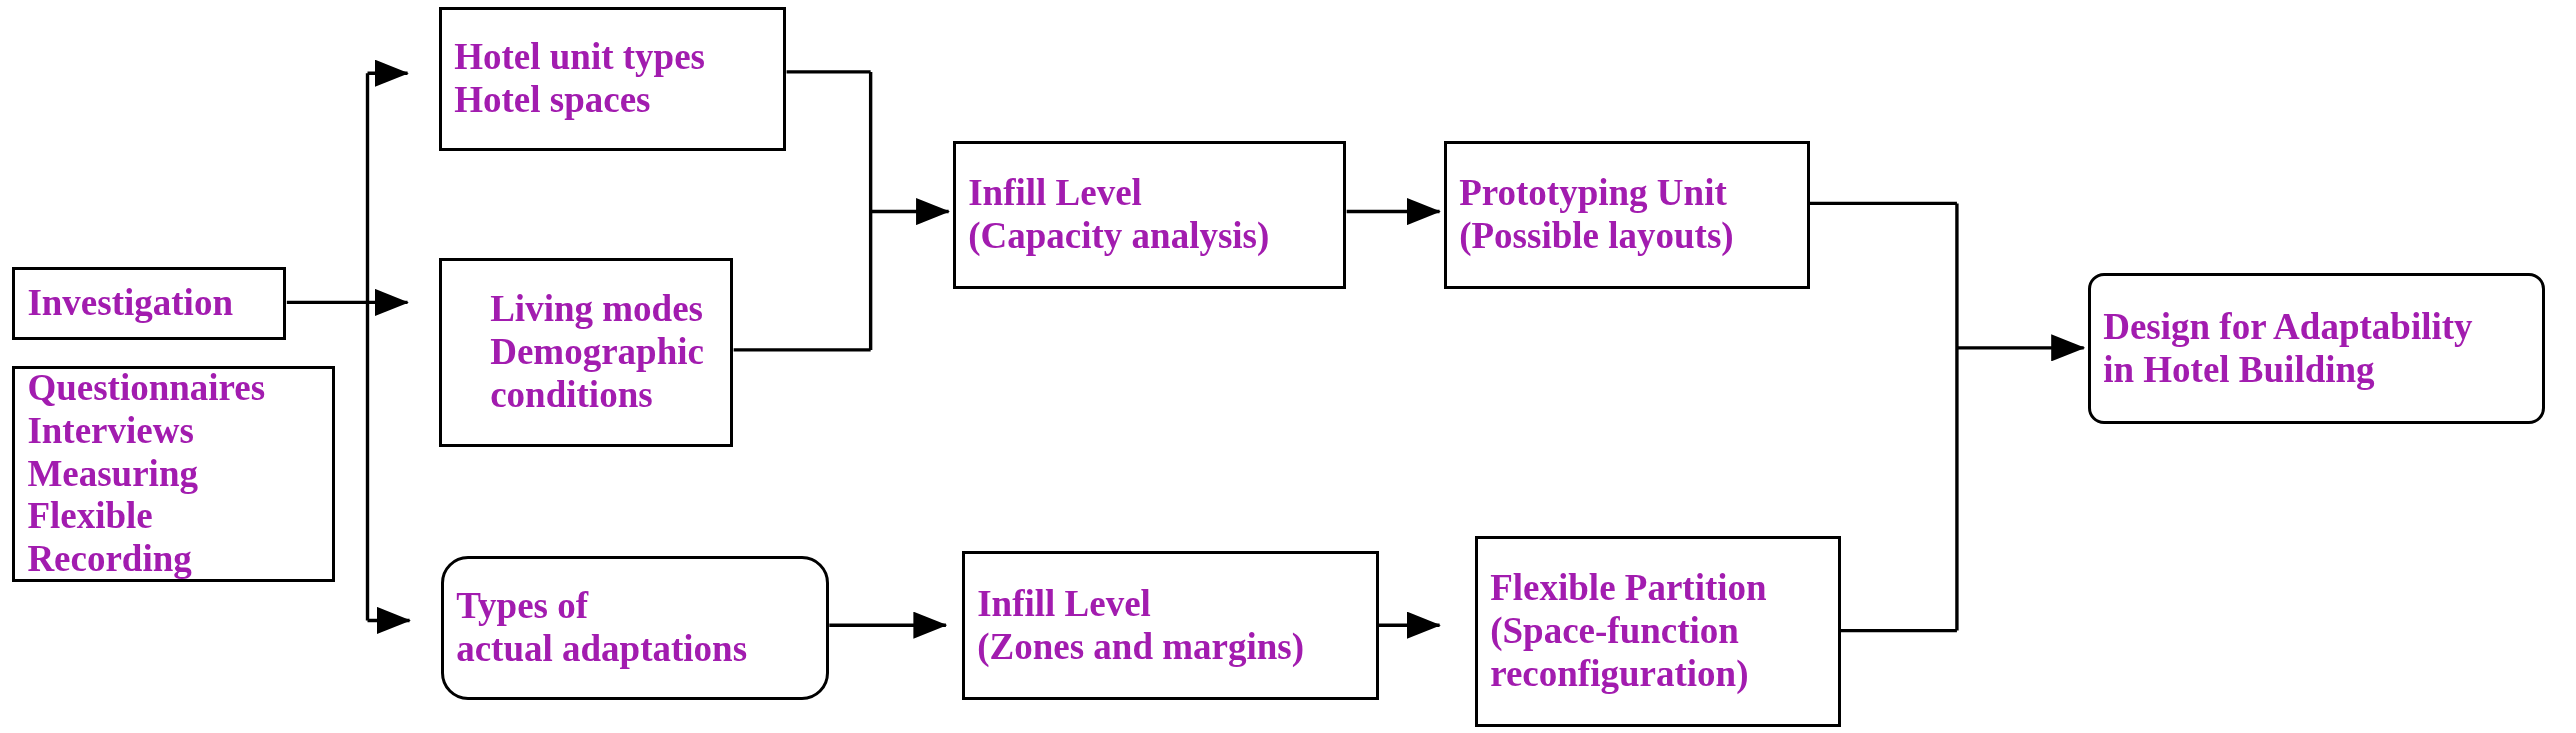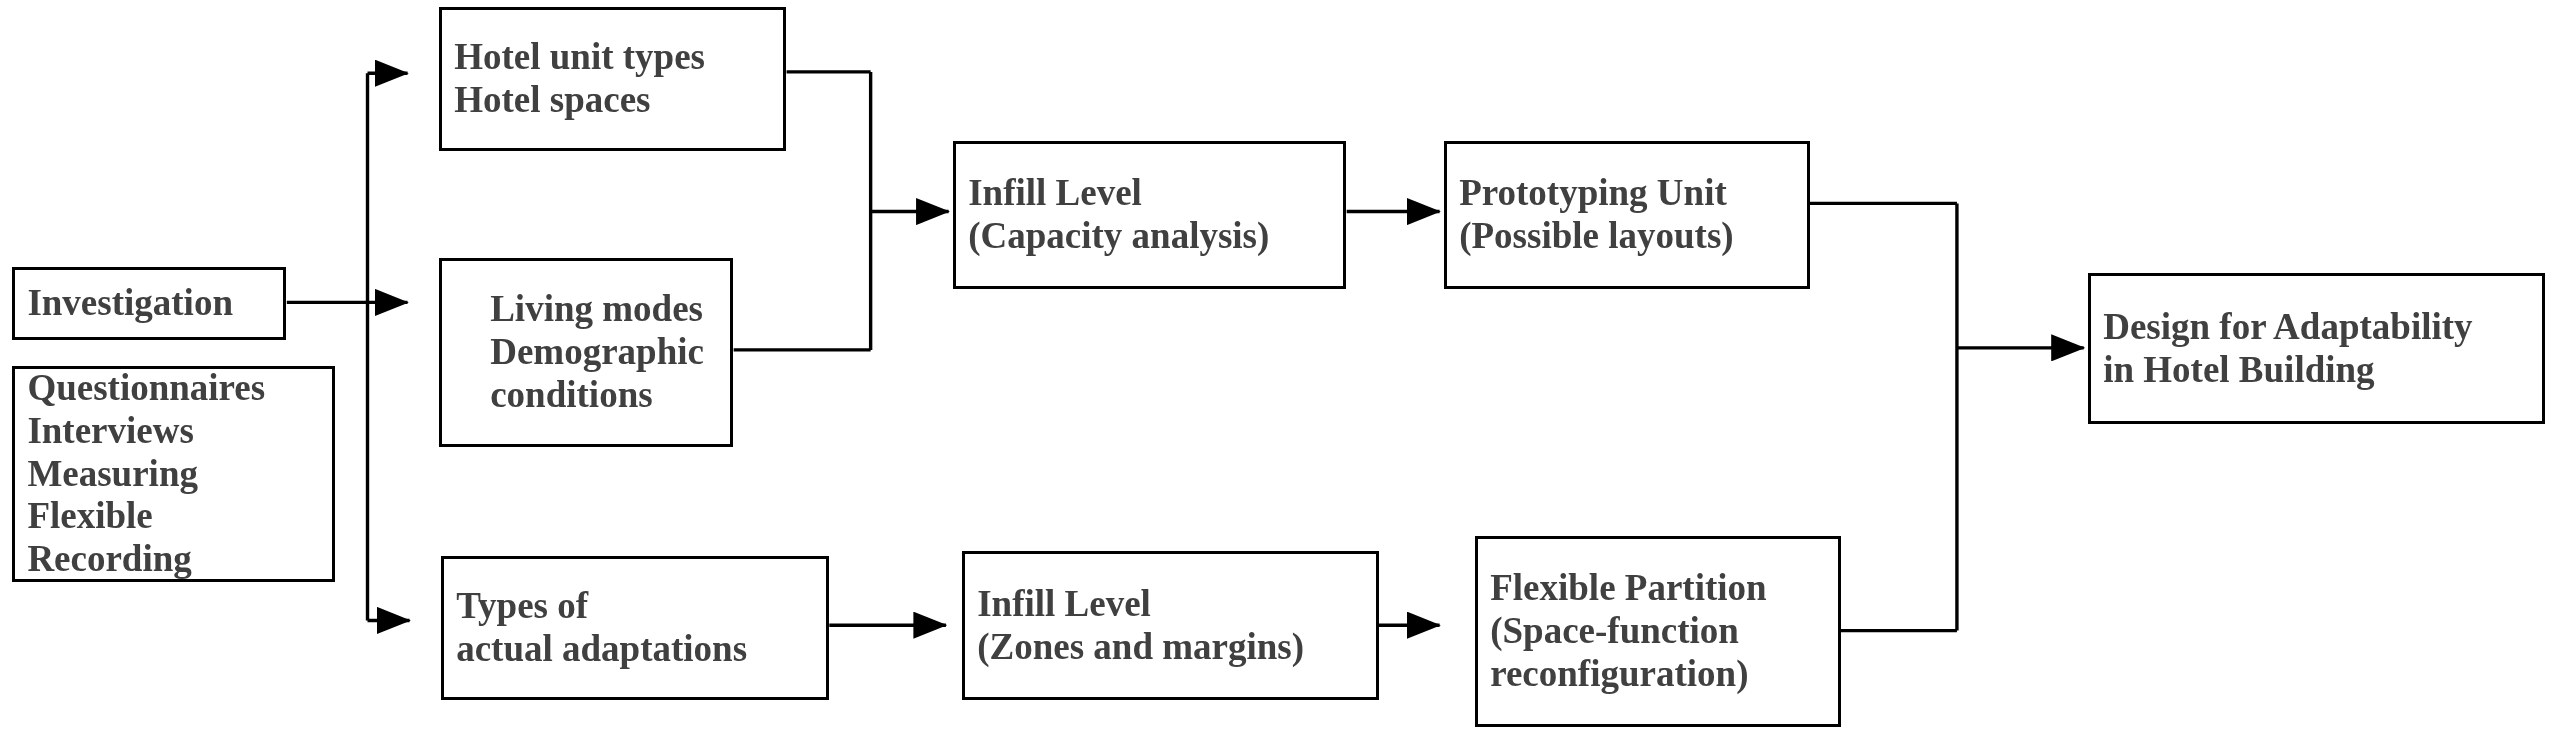--- a/index.html
+++ b/index.html
@@ -40,35 +40,35 @@
     display: block;
     width: 100%;
     padding: 0 12.2px;
     box-sizing: border-box;
   }
   .node .line {
     display: block;
     font-weight: bold;
     font-size: 37px;
     line-height: 1.16;
-    color: #404040;
+    color: #a21caf;
     white-space: nowrap;
     letter-spacing: 0px;
   }
   
   #node-hotel-units      { left: 439px;  top: 6.8px;   width: 347px;  height: 144px; }
   #node-investigation    { left: 12.2px;   top: 267px;  width: 274px;  height: 73px; }
   #node-questionnaires   { left: 12.2px;   top: 366px;  width: 323px;  height: 216px; }
   #node-living-modes     { left: 439px;  top: 258px;  width: 294px;  height: 189px; padding-left: 36px; }
   #node-support-level    { left: 953px; top: 141px;  width: 393px;  height: 148px; }
   #node-prototyping-unit { left: 1444px; top: 141px;  width: 366px;  height: 148px; }
-  #node-types-actual     { left: 441px;  top: 556px;  width: 388px;  height: 144px; }
+  #node-types-actual     { left: 441px;  top: 556px;  width: 388px;  height: 144px; border-radius: 27px; }
   #node-infill-level     { left: 950px; top: 551px;  width: 417px;  height: 149px; margin-left: 12px; }
   #node-flexible-part    { left: 1444px; top: 536px;  width: 366px;  height: 191px; margin-left: 31px; }
-  #node-design-adapt     { left: 2088px; top: 273px;  width: 457px;  height: 151px; }
+  #node-design-adapt     { left: 2088px; top: 273px;  width: 457px;  height: 151px; border-radius: 16px; }
 </style>
 </head>
 <body>
 
 <div id="canvas">
 
   <svg id="connectors" viewBox="0 0 3797 1081" width="2576" height="733" xmlns="http://www.w3.org/2000/svg">
     <defs>
       <marker id="arrowhead" markerWidth="10" markerHeight="8" refX="9.6" refY="4" orient="auto" markerUnits="strokeWidth">
         <path d="M0,0 L10,4 L0,8 z" fill="#000000"></path>

